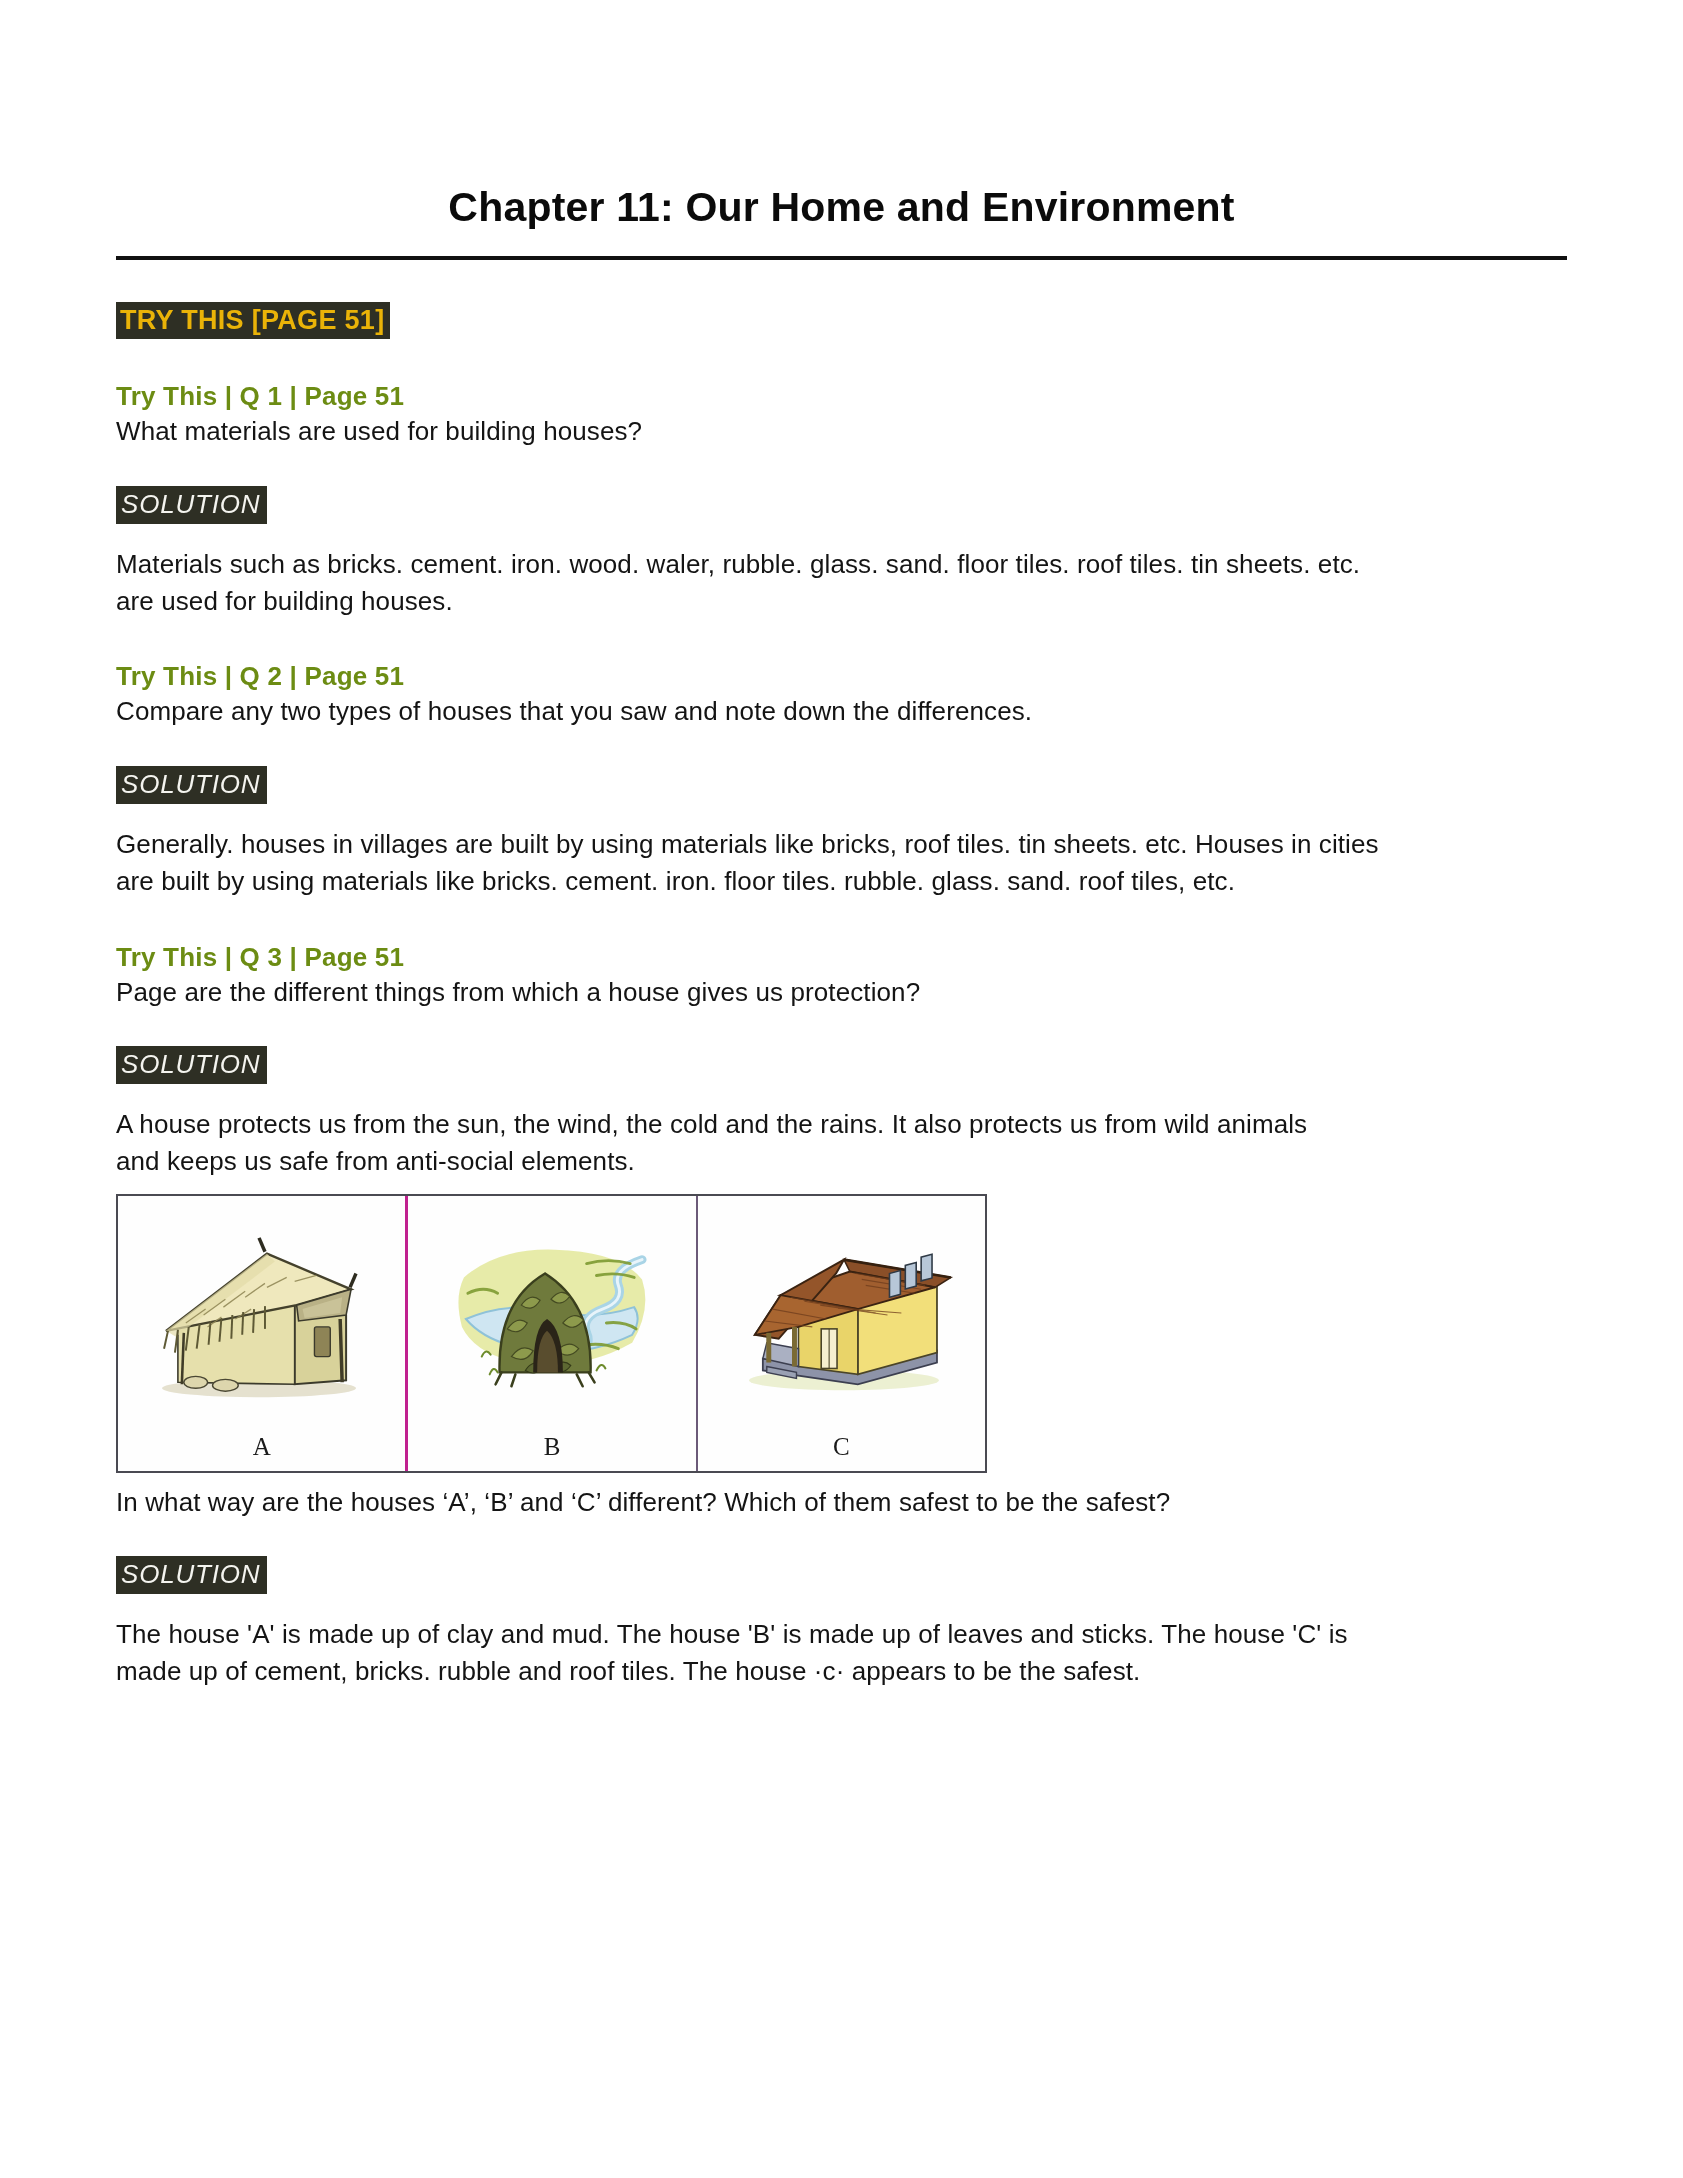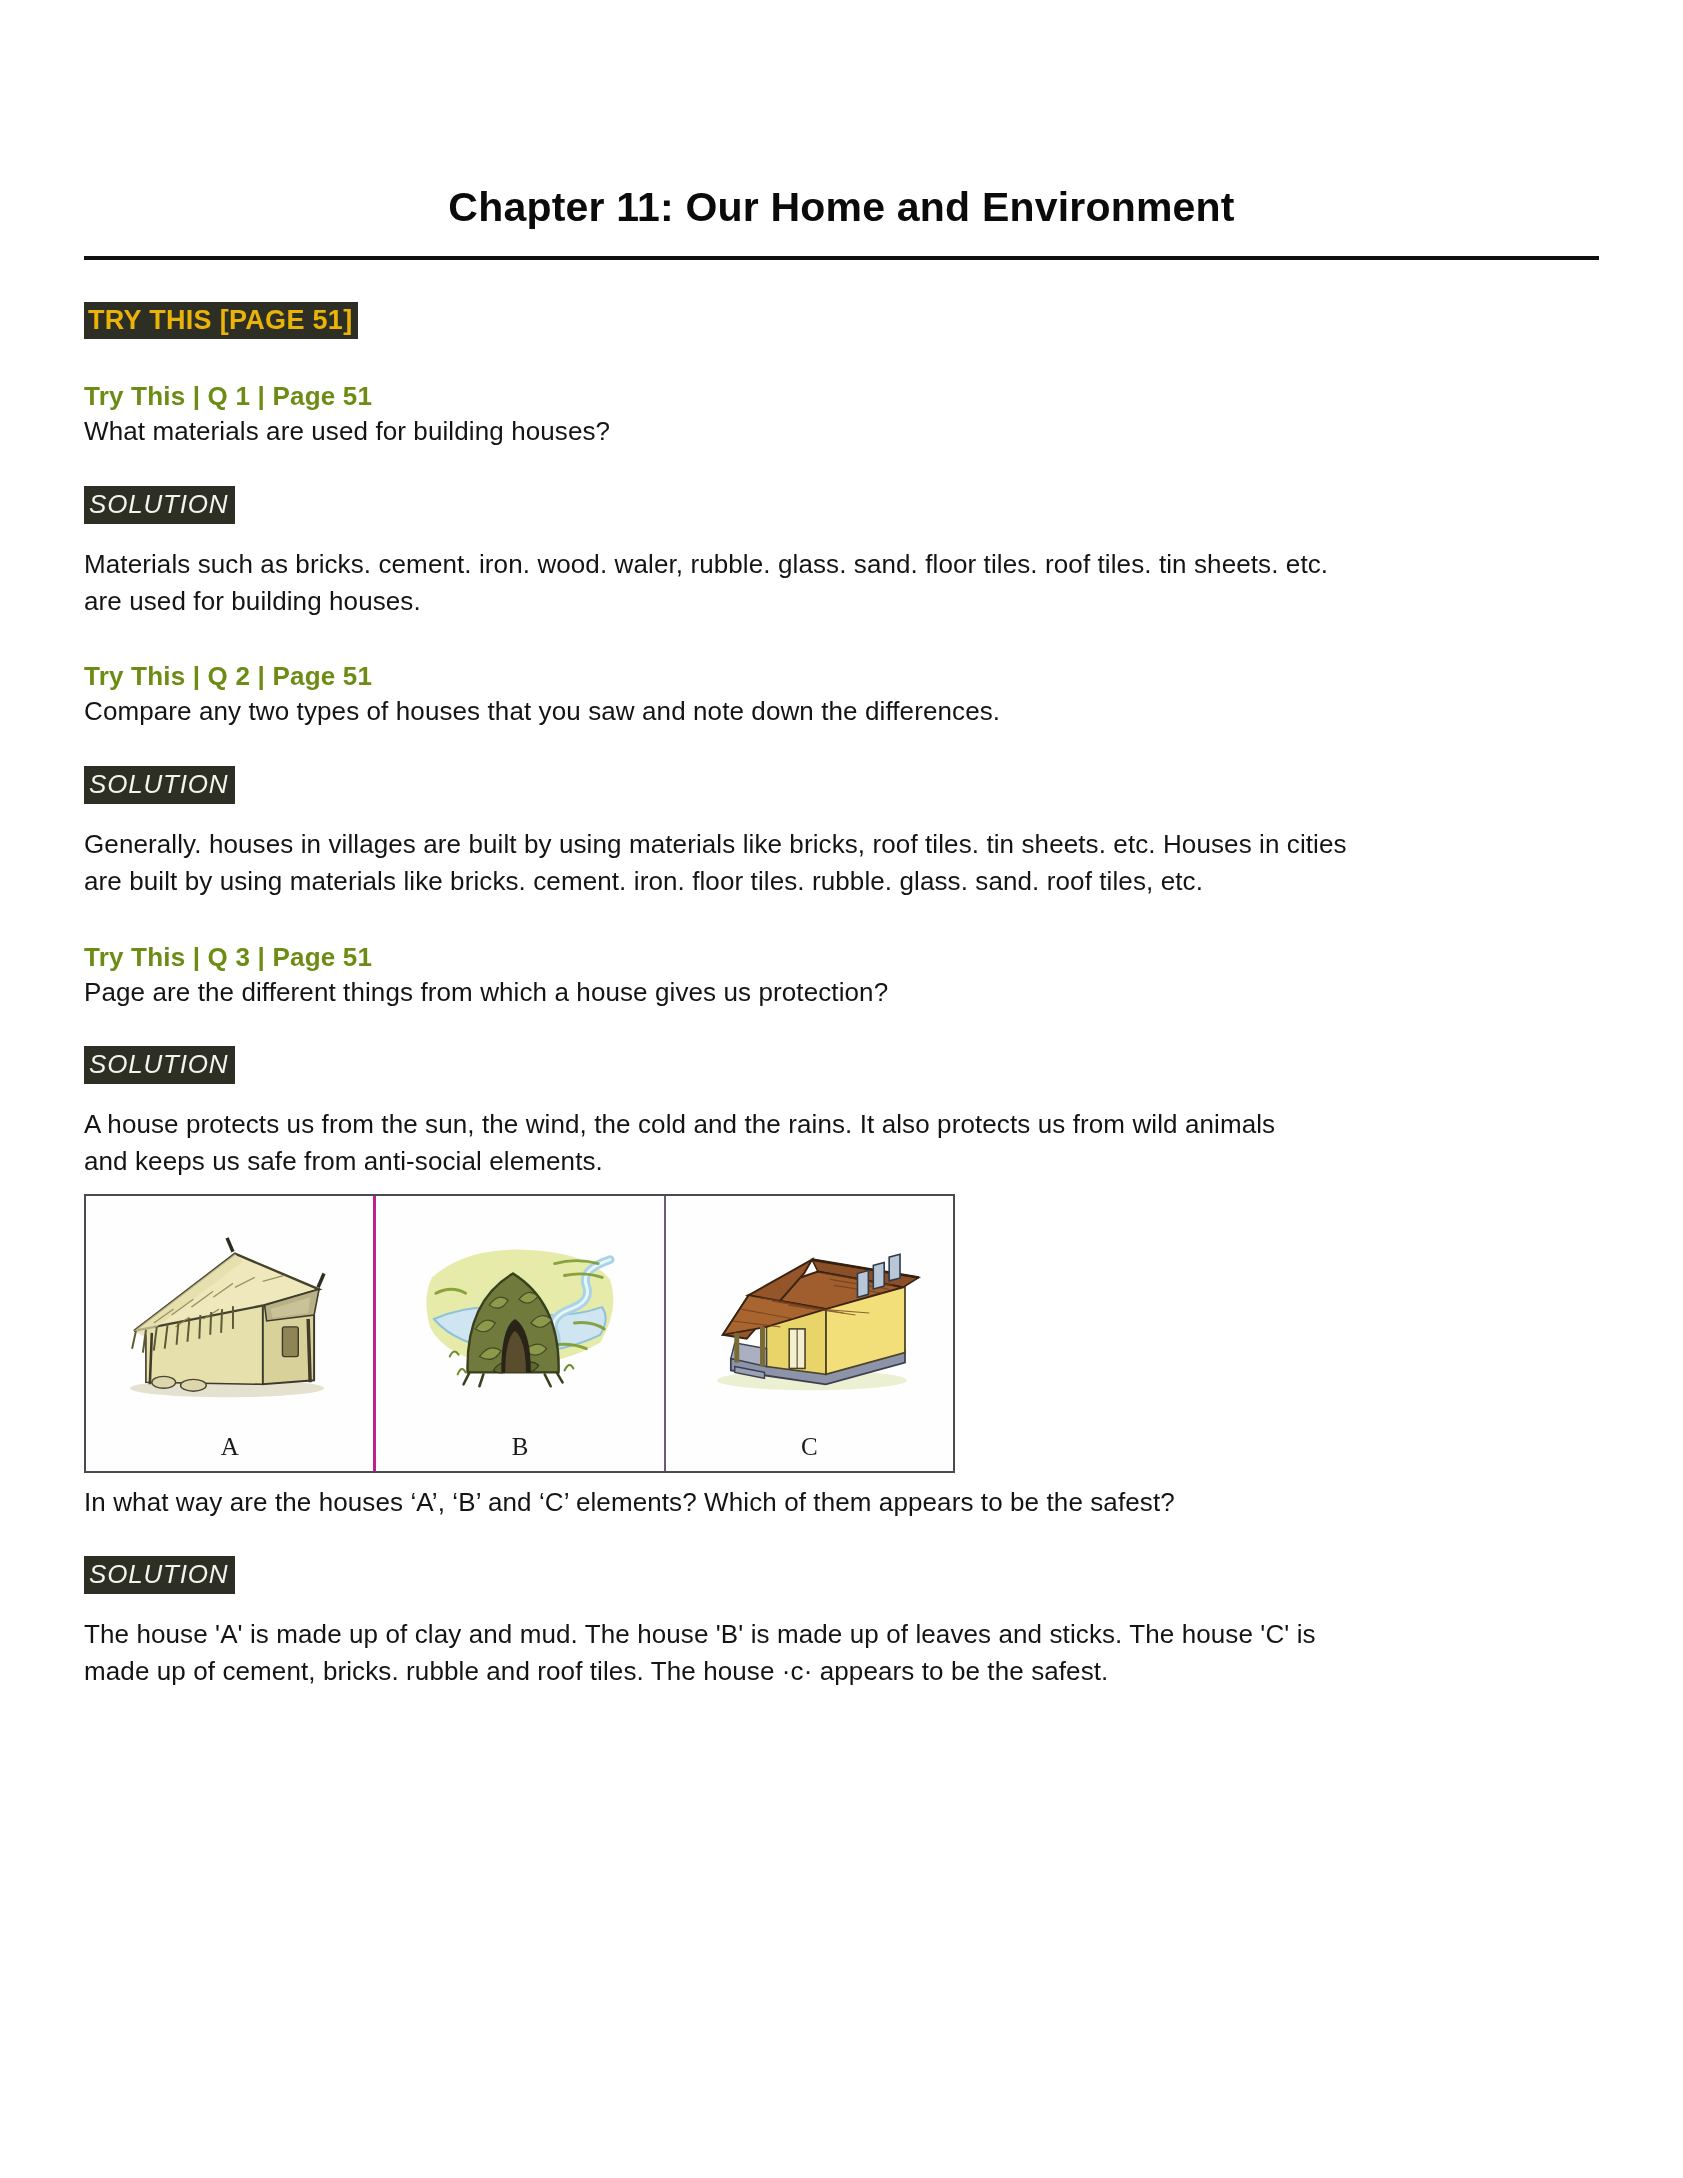--- a/index.html
+++ b/index.html
@@ -14,21 +14,21 @@
     color: #111111;
     overflow: hidden;
   }
 
   .page {
     position: relative;
     width: 1683px;
     height: 1712px;
     background: #ffffff;
     box-sizing: border-box;
-    padding: 0 84px;
+    padding: 0 116px;
   }
 
   
   .doc-title {
     text-align: center;
     font-size: 41px;
     font-weight: bold;
     letter-spacing: 0.2px;
     color: #0b0b0b;
     padding-top: 184px;
@@ -341,21 +341,21 @@
           <line x1="103" y1="106" x2="103" y2="146" stroke="#4a4428" stroke-width="1.1"></line>
 
           <path d="M40 144 L70 150 L70 156 L40 150 Z" fill="#9aa1b3" stroke="#3c3f50" stroke-width="1.4"></path>
         </svg>
       </div>
       <div class="fig-caption">C</div>
     </div>
 
   </div>
 
-  <p class="after-fig">In what way are the houses ‘A’, ‘B’ and ‘C’ elements? Which of them appears to be the safest?</p>
+  <p class="after-fig">In what way are the houses ‘A’, ‘B’ and ‘C’ different? Which of them safest to be the safest?</p>
 
   <div>
     <span class="sol-label">SOLUTION</span>
   </div>
   <p class="sol-body">The house 'A' is made up of clay and mud. The house 'B' is made up of leaves and sticks. The house 'C' is made up of cement, bricks. rubble and roof tiles. The house ·c· appears to be the safest.</p>
 
 </div>
 
 
 </body></html>

